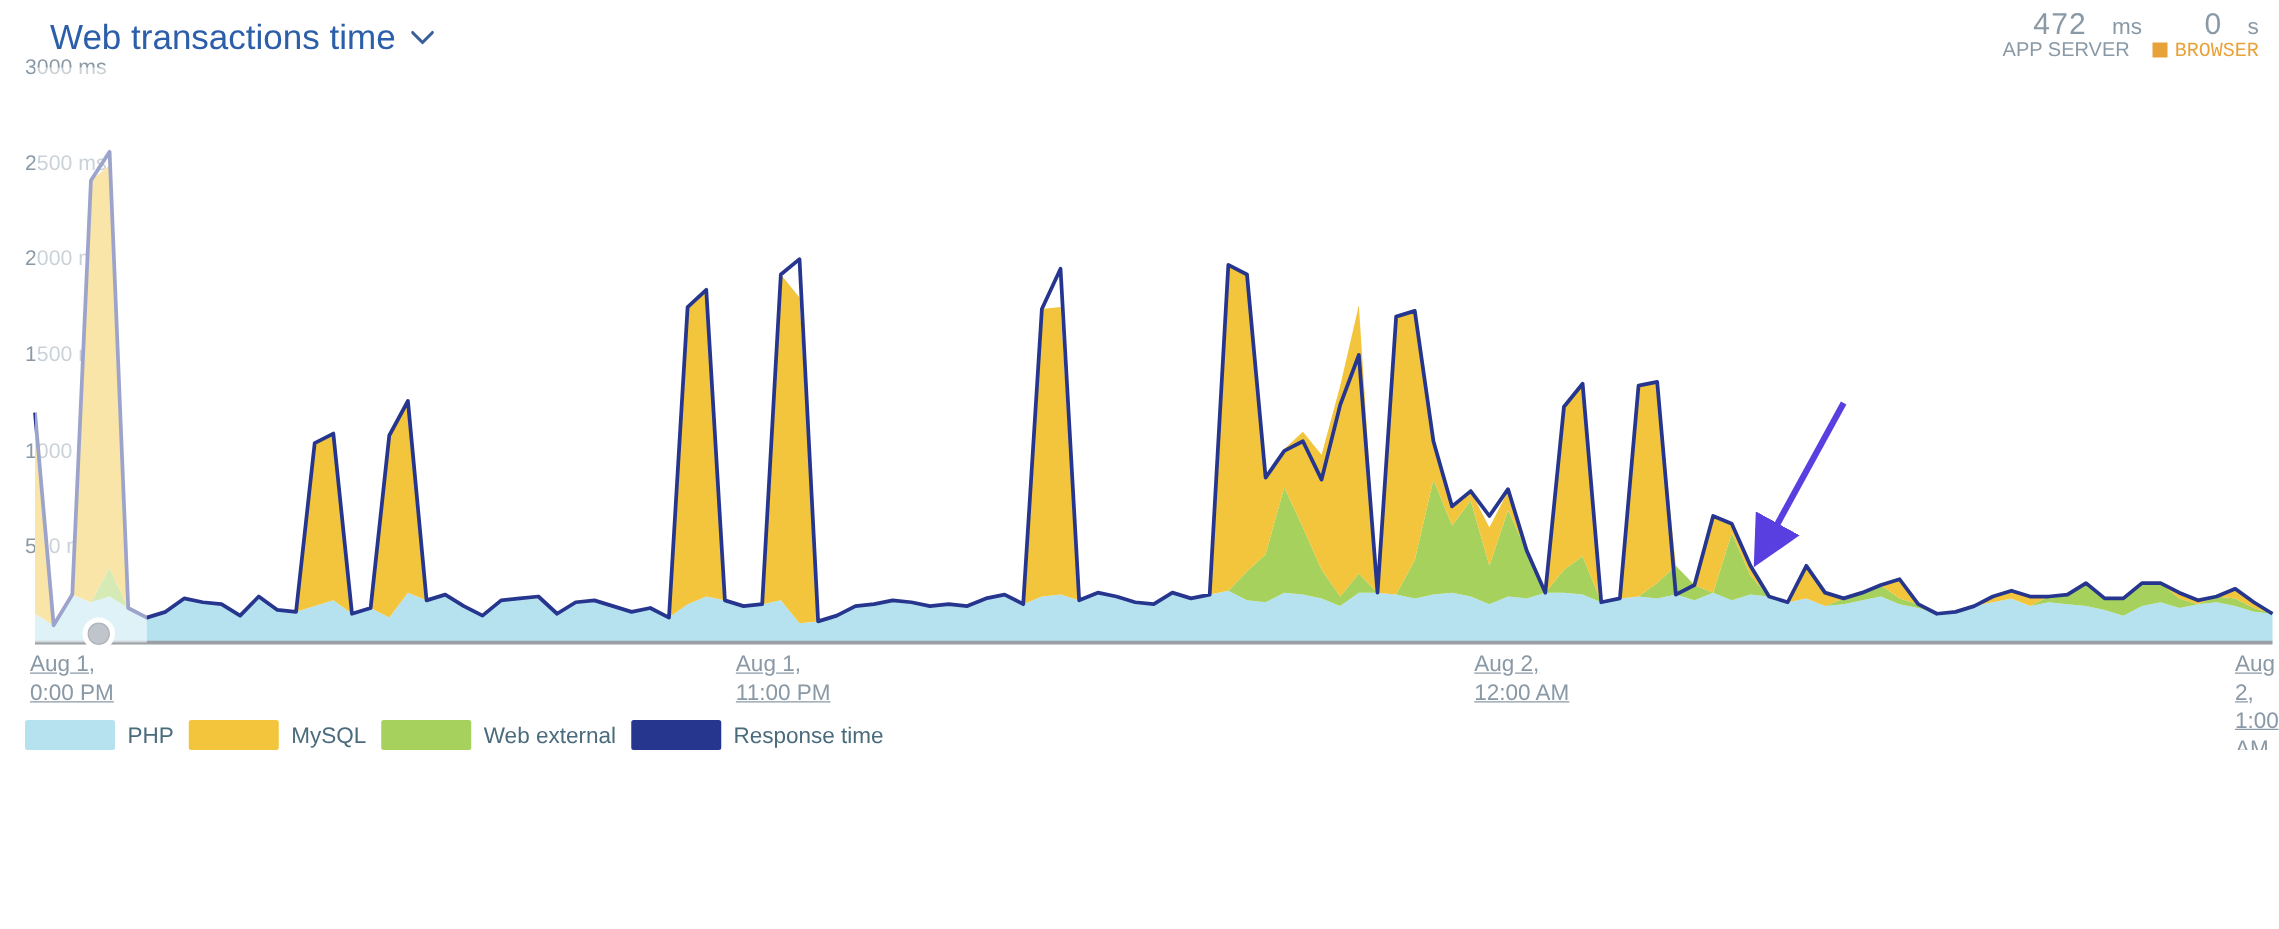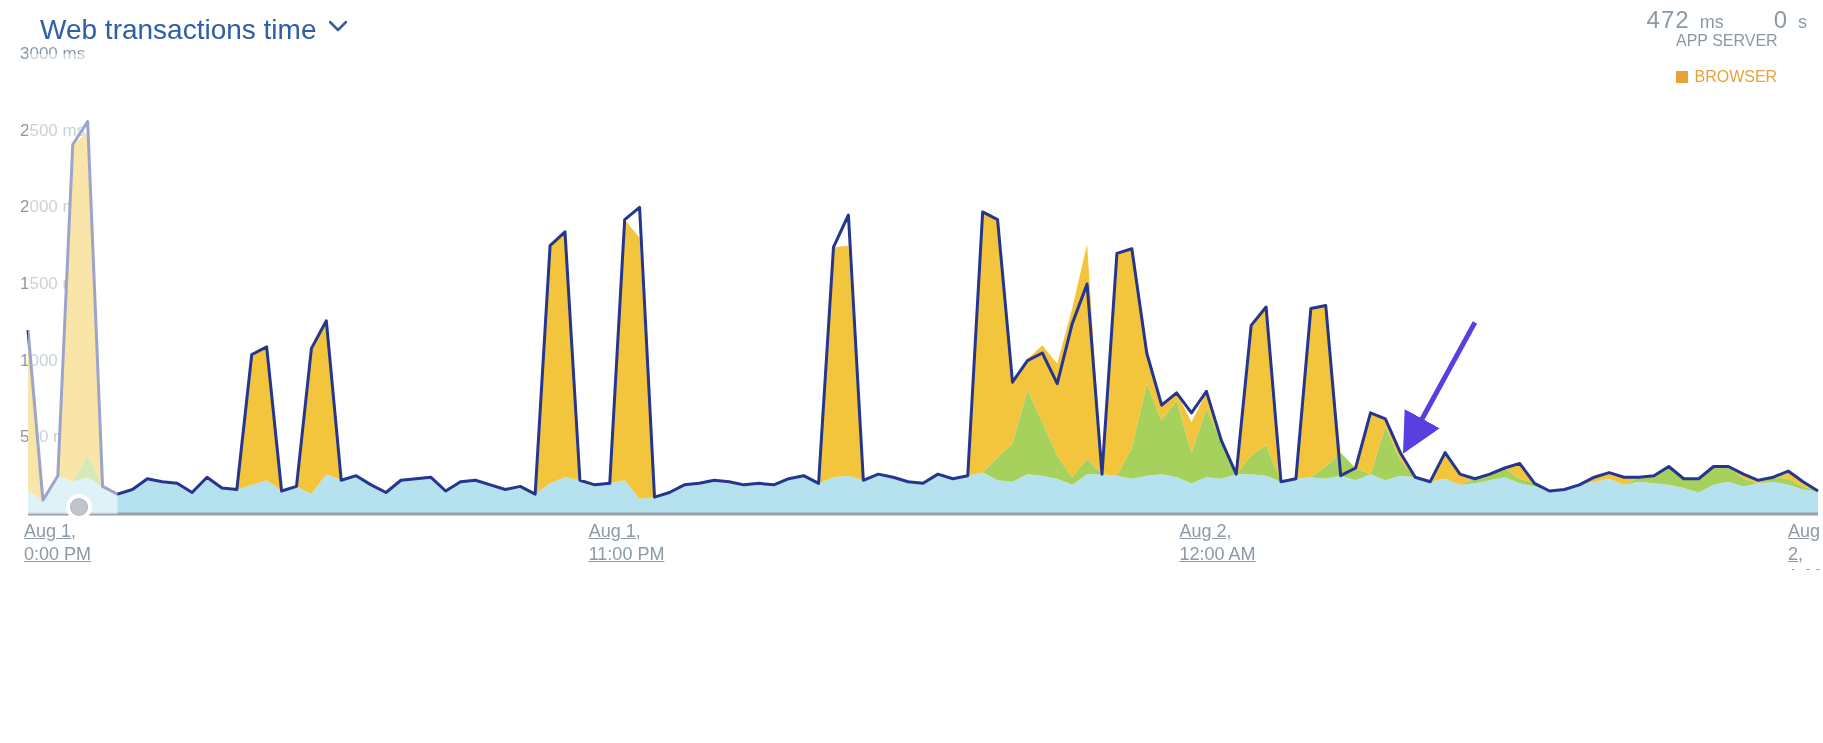--- a/index.html
+++ b/index.html
@@ -11,27 +11,27 @@
     --mysql:#f2c53d;
     --webext:#a5d15c;
     --orange:#e8a23a;
     --grid:#d7dde2;
     --axis:#888;
   }
   *{box-sizing:border-box;}
   html,body{margin:0;padding:0;font-family:"Segoe UI","Helvetica Neue",Arial,sans-serif;background:#fff;}
   body{width:1823px;}
   .wrap{position:relative;padding:6px 10px 0 10px;}
-  .header{display:flex;gap:12px;color:var(--blue);font-size:28px;font-weight:400;padding:8px 12px 4px 30px;}
+  .header{display:flex;align-items:center;gap:12px;color:var(--blue);font-size:28px;font-weight:400;padding:8px 12px 4px 30px;}
   .header .chev{color:#557; font-size:20px;}
   .metrics{position:absolute;right:16px;top:6px;text-align:right;}
   .metrics .row1{display:flex;justify-content:flex-end;align-items:baseline;gap:50px;color:var(--muted);}
   .metrics .big{font-size:24px;font-weight:300;letter-spacing:1px;}
-  .metrics .unit{font-size:18px;margin-left:10px;}
-  .metrics .row2{display:flex;justify-content:flex-end;align-items:center;gap:18px;font-size:16px;color:var(--muted);margin-top:-2px;flex-direction:column;}
+  .metrics .unit{font-size:18px;margin-left:20px;}
+  .metrics .row2{display:flex;justify-content:flex-end;align-items:center;gap:18px;font-size:16px;color:var(--muted);margin-top:-2px;}
   .metrics .swatch{display:inline-block;width:12px;height:12px;background:var(--orange);margin-right:6px;vertical-align:-1px;}
   .chart-area{position:relative;margin-top:4px;}
   .ylab{position:absolute;left:10px;color:var(--muted);font-size:17px;transform:translateY(-50%);}
   .plot{position:absolute;left:0;top:0;}
   .xaxis{position:relative;height:56px;margin-left:0;}
   .xlab{position:absolute;top:6px;color:var(--muted);font-size:18px;line-height:1.25;text-decoration:underline;}
   .legend{display:flex;gap:12px;padding:6px 0 0 10px;}
   .legend .item{display:flex;align-items:center;gap:10px;background:transparent;border-radius:0;cursor:pointer;}
   .legend .sw{width:72px;height:24px;border-radius:2px;}
   .legend .lab{font-size:18px;color:var(--text);}
@@ -56,21 +56,21 @@
     <div class="row1">
       <span>
         <span class="big">472</span><span class="unit">ms</span>
       </span>
       <span>
         <span class="big">0</span><span class="unit">s</span>
       </span>
     </div>
     <div class="row2">
       <span>APP SERVER</span>
-      <span><span class="swatch"></span><span style="color:var(--orange);">BROWSER</span></span>
+      <span><span class="swatch"></span><span style="color:var(--orange);font-family:Liberation Mono, monospace;">BROWSER</span></span>
     </div>
   </div>
 
   <div class="chart-area" id="chart-area" style="height: 460px; margin-left: 0px; width: 1808px;">
 
   <div class="ylab" style="top: 383.333px;">500 ms</div>
       <div class="ylab" style="top: 306.667px;">1000 ms</div>
       <div class="ylab" style="top: 230px;">1500 ms</div>
       <div class="ylab" style="top: 153.333px;">2000 ms</div>
       <div class="ylab" style="top: 76.6667px;">2500 ms</div>
@@ -94,14 +94,32 @@
       </svg>
     </div>
 
   <div class="xaxis" id="xaxis" style="width: 1808px;">
       <div class="xlab" style="left: 14px;">Aug 1,<br>0:00 PM</div>
       <div class="xlab" style="left: 578.7px;">Aug 1,<br>11:00 PM</div>
       <div class="xlab" style="left: 1169.4px;">Aug 2,<br>12:00 AM</div>
       <div class="xlab" style="left: 1778px;">Aug 2,<br>1:00 AM</div>
     </div>
 
+  <div class="legend">
+    <div class="item">
+      <span class="sw" style="background:var(--php);"></span>
+      <span class="lab">PHP</span>
+    </div>
+    <div class="item">
+      <span class="sw" style="background:var(--mysql);"></span>
+      <span class="lab">MySQL</span>
+    </div>
+    <div class="item">
+      <span class="sw" style="background:var(--webext);"></span>
+      <span class="lab">Web external</span>
+    </div>
+    <div class="item">
+      <span class="sw" style="background:var(--line);"></span>
+      <span class="lab">Response time</span>
+    </div>
+  </div>
 
 </div>
 
 </body></html>

